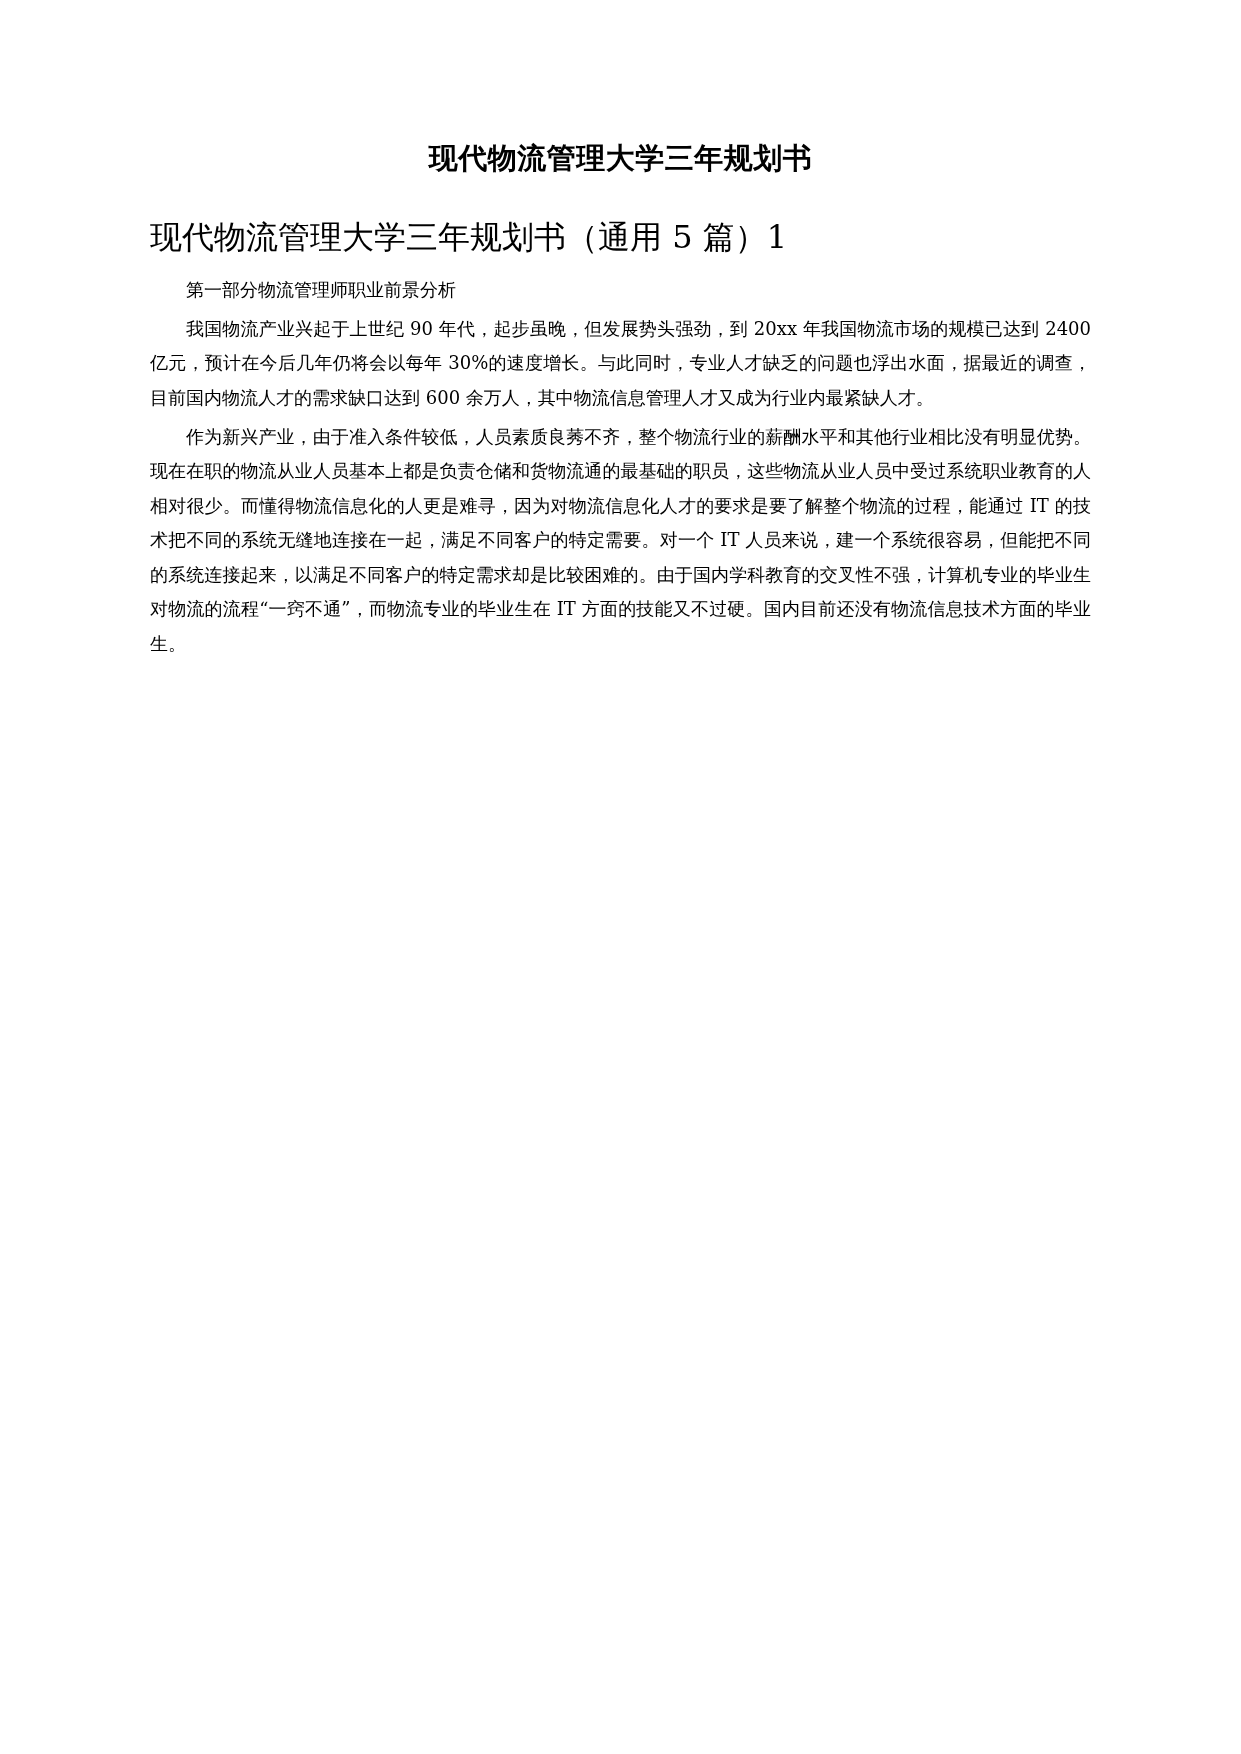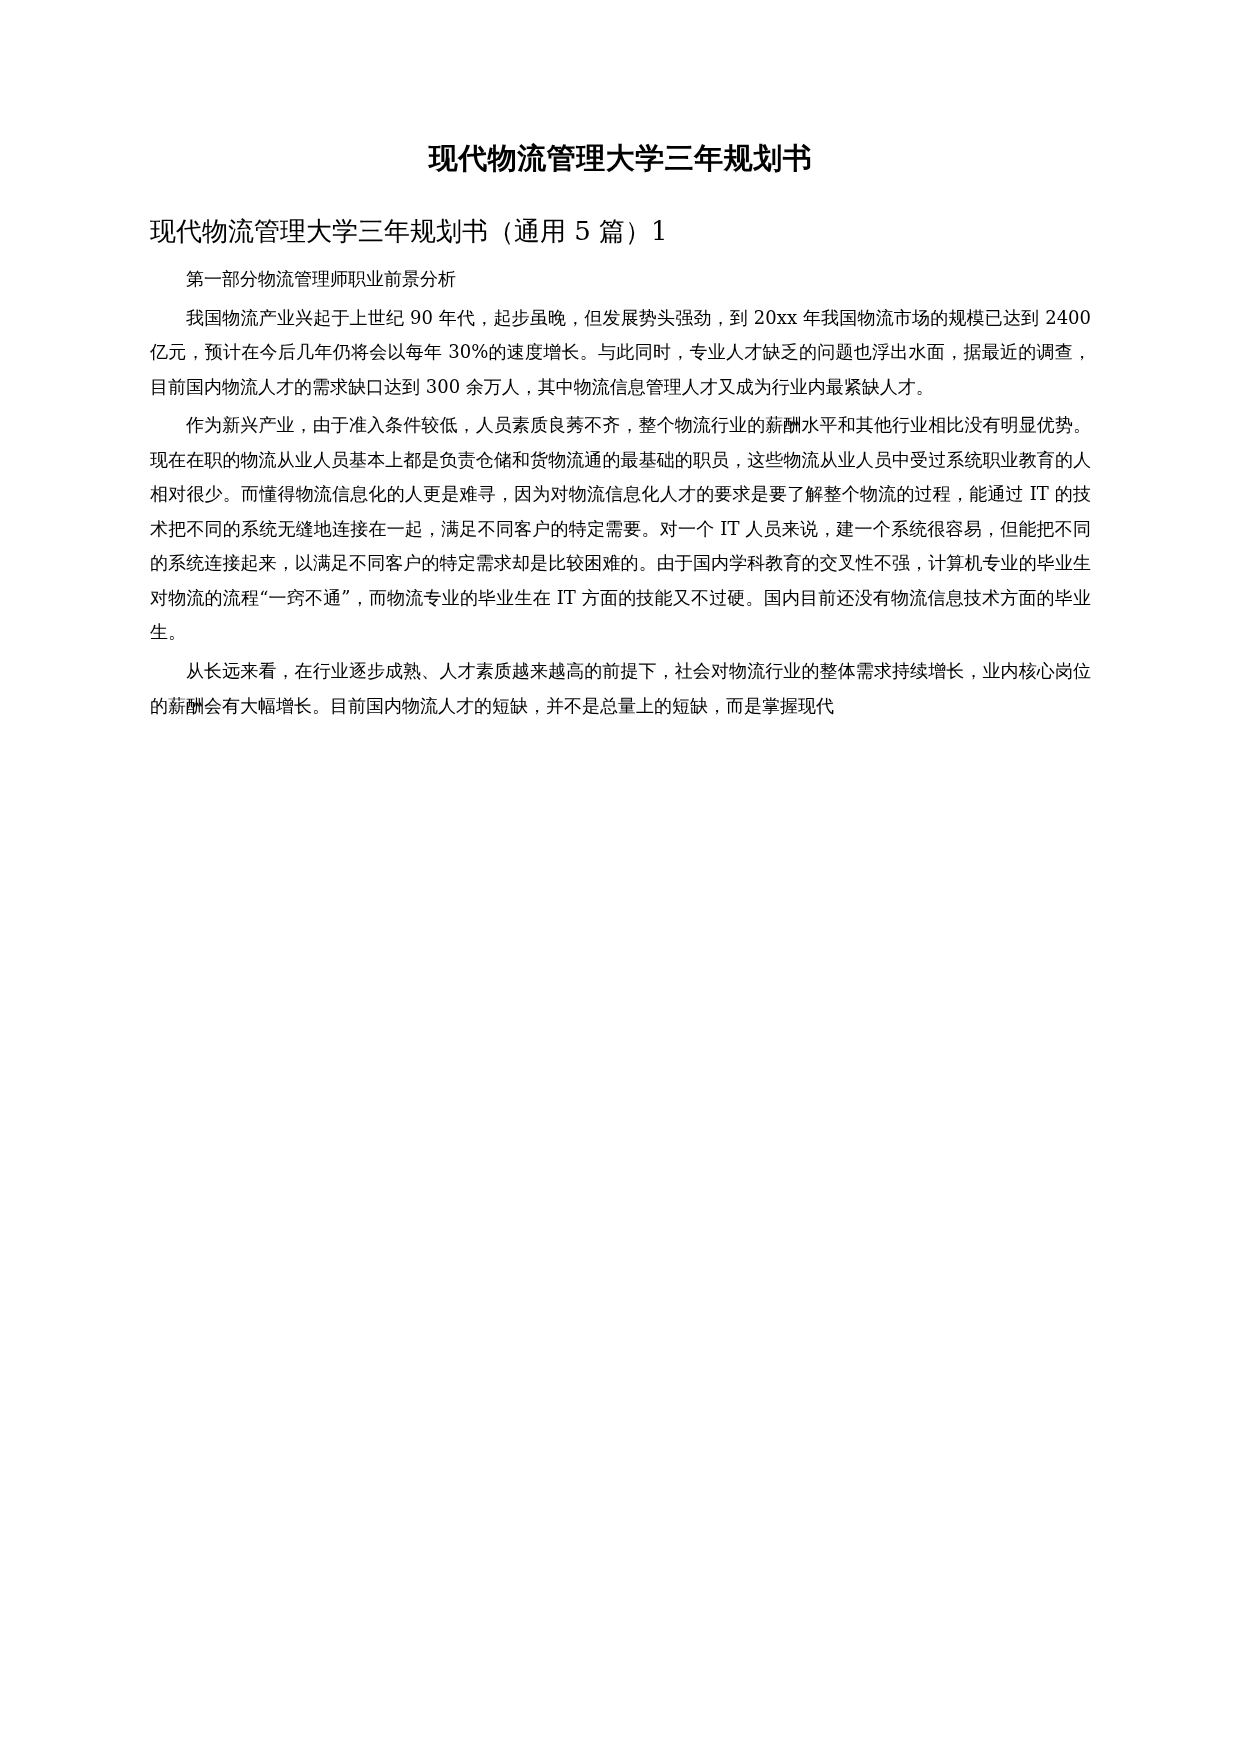--- a/index.html
+++ b/index.html
@@ -24,21 +24,21 @@
   .doc-title {
     font-family: "DejaVu Sans", "Liberation Sans", sans-serif;
     font-weight: bold;
     font-size: 29px;
     text-align: center;
     letter-spacing: 0.5px;
     margin: 18px 0 28px 0;
     line-height: 1.4;
   }
   .subtitle {
-    font-size: 26px;
+    font-size: 32px;
     line-height: 1.9;
     margin: 0 0 6px 0;
     text-align: justify;
     text-justify: inter-ideograph;
   }
   .para {
     font-size: 18px;
     line-height: 1.92;
     margin: 0 0 4px 0;
     text-indent: 2em;
@@ -49,16 +49,15 @@
     margin-bottom: 2px;
   }
 </style>
 </head>
 <body>
 
 <div class="page">
   <h1 class="doc-title">现代物流管理大学三年规划书</h1>
   <p class="subtitle">现代物流管理大学三年规划书（通用 5 篇）1</p>
   <p class="para">第一部分物流管理师职业前景分析</p>
-  <p class="para">我国物流产业兴起于上世纪 90 年代，起步虽晚，但发展势头强劲，到 20xx 年我国物流市场的规模已达到 2400 亿元，预计在今后几年仍将会以每年 30%的速度增长。与此同时，专业人才缺乏的问题也浮出水面，据最近的调查，目前国内物流人才的需求缺口达到 300 余万人，其中物流信息管理人才又成为行业内最紧缺人才。</p>
+  <p class="para">我国物流产业兴起于上世纪 90 年代，起步虽晚，但发展势头强劲，到 20xx 年我国物流市场的规模已达到 2400 亿元，预计在今后几年仍将会以每年 30%的速度增长。与此同时，专业人才缺乏的问题也浮出水面，据最近的调查，目前国内物流人才的需求缺口达到 600 余万人，其中物流信息管理人才又成为行业内最紧缺人才。</p>
   <p class="para">作为新兴产业，由于准入条件较低，人员素质良莠不齐，整个物流行业的薪酬水平和其他行业相比没有明显优势。现在在职的物流从业人员基本上都是负责仓储和货物流通的最基础的职员，这些物流从业人员中受过系统职业教育的人相对很少。而懂得物流信息化的人更是难寻，因为对物流信息化人才的要求是要了解整个物流的过程，能通过 IT 的技术把不同的系统无缝地连接在一起，满足不同客户的特定需要。对一个 IT 人员来说，建一个系统很容易，但能把不同的系统连接起来，以满足不同客户的特定需求却是比较困难的。由于国内学科教育的交叉性不强，计算机专业的毕业生对物流的流程“一窍不通”，而物流专业的毕业生在 IT 方面的技能又不过硬。国内目前还没有物流信息技术方面的毕业生。</p>
-  <p class="para tight">从长远来看，在行业逐步成熟、人才素质越来越高的前提下，社会对物流行业的整体需求持续增长，业内核心岗位的薪酬会有大幅增长。目前国内物流人才的短缺，并不是总量上的短缺，而是掌握现代</p>
 </div>
 
 </body></html>

